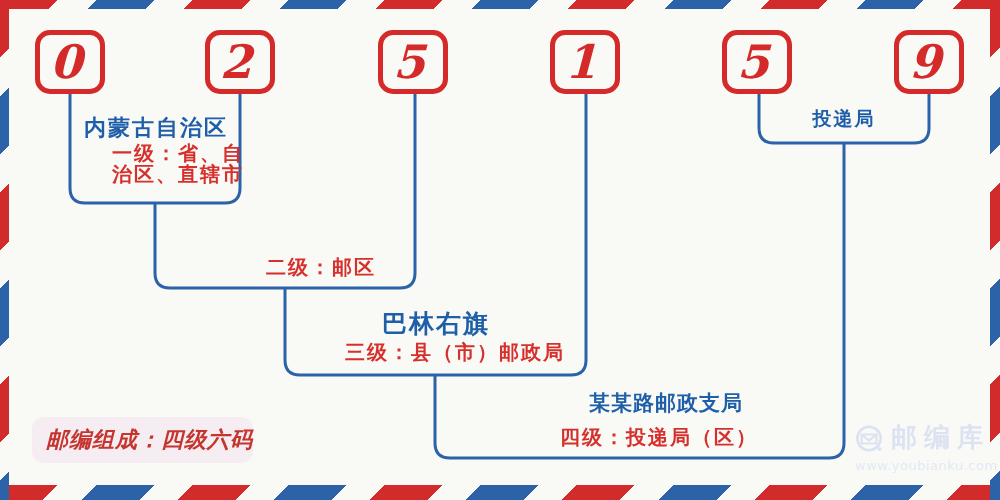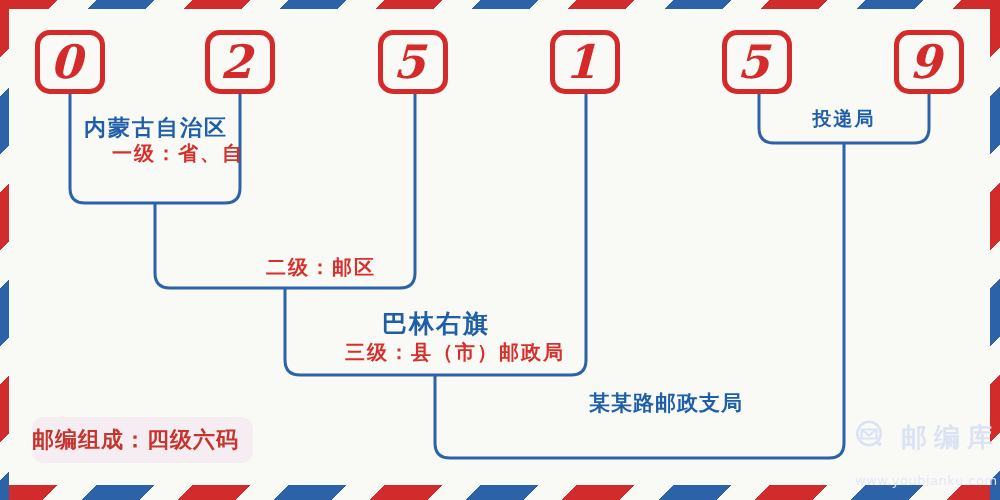--- a/index.html
+++ b/index.html
@@ -34,31 +34,31 @@
   .txt{position:absolute;transform:translateX(-50%);white-space:nowrap;text-align:left;}
   .region{
     font-family:"DejaVu Serif","Liberation Serif",serif;
     font-weight:bold;color:#1f5fa9;letter-spacing:2px;
   }
   .redlabel{font-weight:bold;color:#d6302c;letter-spacing:2px;font-size:20px;margin-left:21px;}
   
   .footer-badge{
     position:absolute;left:32px;top:417px;width:221px;height:46px;
     background:#f5edf1;border-radius:12px;
-    display:flex;align-items:center;justify-content:flex-start;
+    display:flex;align-items:center;justify-content:flex-end;font-style:italic;
   }
   .footer-badge span{
     font-family:"DejaVu Serif","Liberation Serif",serif;
     font-weight:bold;font-size:22px;color:#c6342e;letter-spacing:1px;
   }
   
   .watermark{position:absolute;left:855px;top:420px;color:#dbe3f3;}
-  .wm-row{display:flex;align-items:flex-start;gap:16px;}
+  .wm-row{display:flex;align-items:flex-end;gap:6px;}
   .wm-brand{font-weight:bold;font-size:26px;letter-spacing:7px;color:#dbe3f3;}
-  .wm-url{font-size:13px;margin-top:18px;color:#e1e8f6;letter-spacing:0.5px;}
+  .wm-url{font-size:13px;margin-top:3px;color:#e1e8f6;letter-spacing:0.5px;}
 </style>
 </head>
 <body>
 
 <div class="stage">
 
   <div class="border border-top"></div>
   <div class="border border-bottom"></div>
   <div class="border border-left"></div>
   <div class="border border-right"></div>
@@ -88,28 +88,30 @@
         <span>5</span>
       </div>
     <div class="digit-box" style="left:894px">
         <span>9</span>
       </div>
   </div>
 
   <div class="txt region" style="left:156px;top:113px;font-size:22px">内蒙古自治区</div>
   <div class="txt redlabel" style="left:157px;top:143px;line-height:21px">
     <div>一级：省、自</div>
+    <div>治区、直辖市</div>
   </div>
 
   <div class="txt redlabel" style="left:300px;top:254px">二级：邮区</div>
 
   <div class="txt redlabel" style="left:434px;top:339px">三级：县（市）邮政局</div>
   <div class="txt region" style="left:436px;top:307px;font-size:25px">巴林右旗</div>
 
   <div class="txt region" style="left:666px;top:389px;font-size:21px;letter-spacing:1px">某某路邮政支局</div>
+  <div class="txt redlabel" style="left:638px;top:424px">四级：投递局（区）</div>
 
   <div class="txt region" style="left:844px;top:106px;font-size:19px">投递局</div>
 
   <div class="footer-badge">
     <span>邮编组成：四级六码</span>
   </div>
 
   <div class="watermark">
     <div class="wm-row">
       <svg width="30" height="30" viewBox="0 0 30 30">

